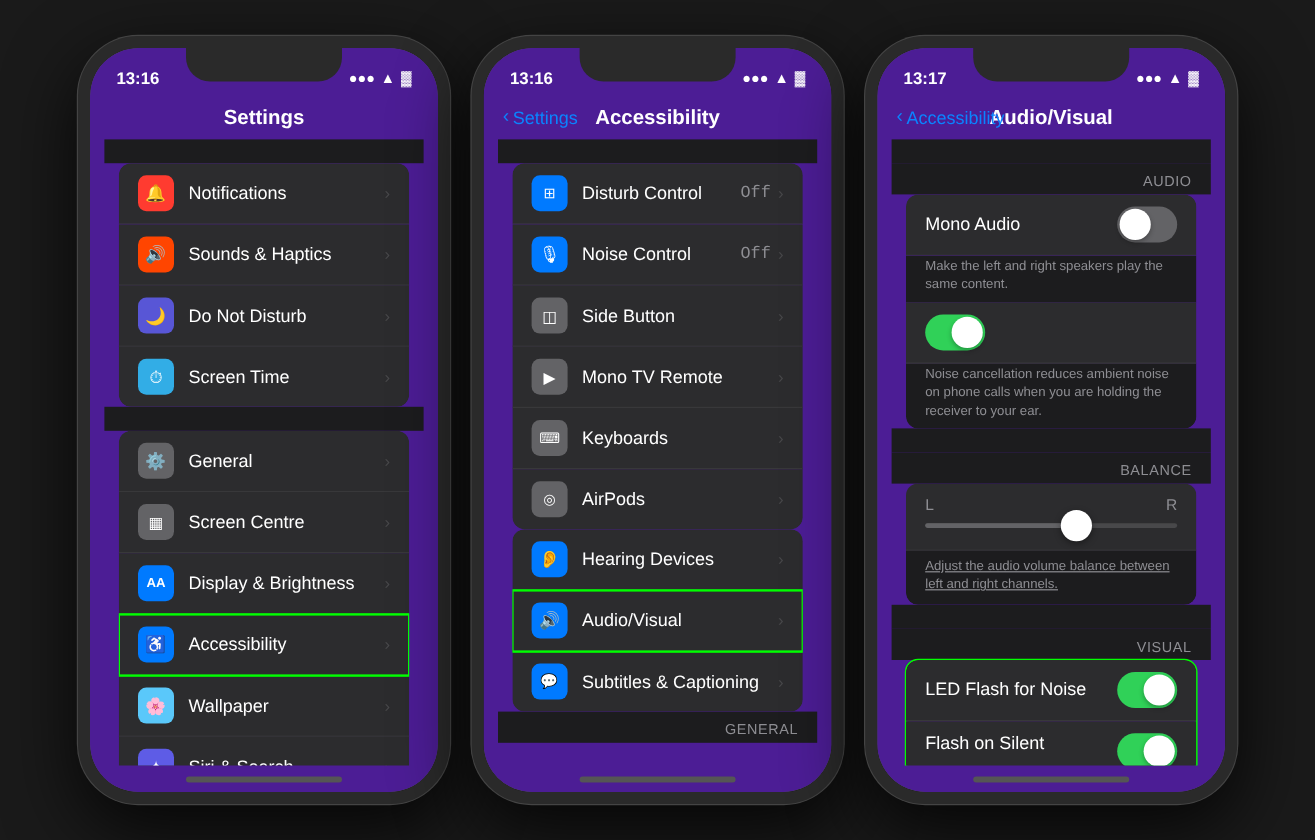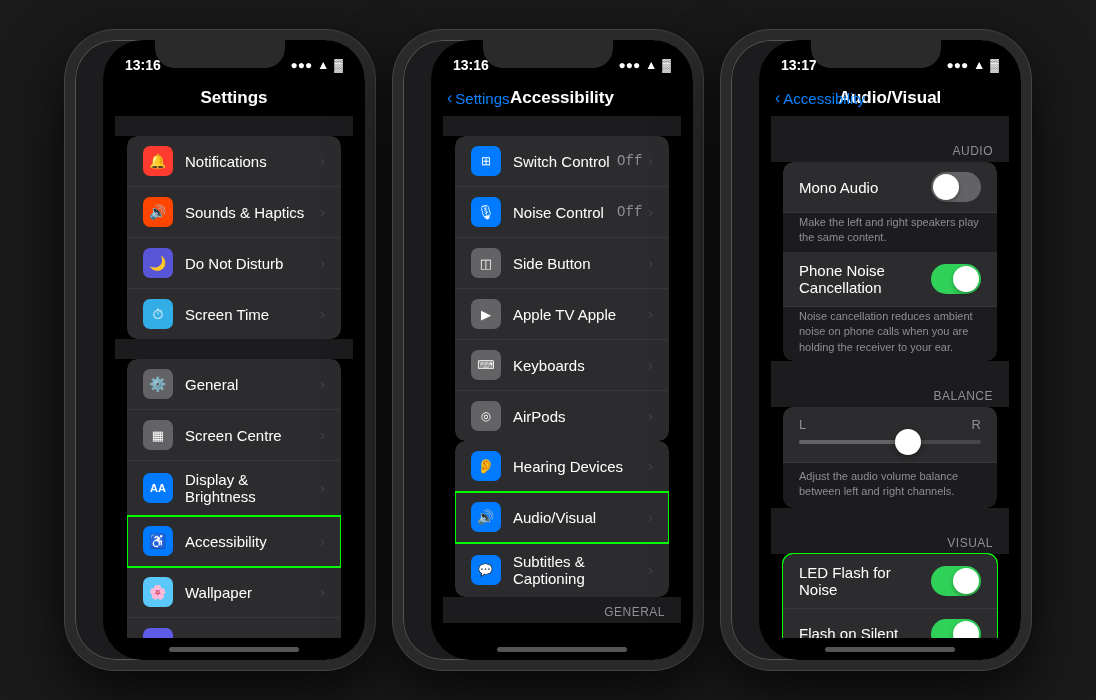--- a/index.html
+++ b/index.html
@@ -29,27 +29,26 @@
       border-radius: 50px;
       border: 10px solid #2a2a2a;
       box-shadow: 0 0 0 1px #444, inset 0 0 0 1px #555, 0 20px 60px rgba(0,0,0,0.8);
       position: relative;
       overflow: hidden;
       display: flex;
       flex-direction: column;
     }
 
     .phone-inner {
-      background: #000000;
+      background: #4c1d95;
       border-radius: 40px;
       overflow: hidden;
       flex: 1;
       display: flex;
       flex-direction: column;
-      margin-left: 28px;
     }
 
     
     .notch {
       position: absolute;
       top: 0;
       left: 50%;
       transform: translateX(-50%);
       width: 130px;
       height: 28px;
@@ -415,21 +414,21 @@
       </div>
 
       <div class="scroll-content">
 
         <div class="section-gap-small"></div>
         <div class="list-section">
           <div class="list-item">
             <div class="icon-wrap ic-blue">
                 <span style="color:white;font-size:12px;">⊞</span>
               </div>
-            <span class="item-text">Switch Control</span>
+            <span class="item-text">Disturb Control</span>
             <span class="item-value">Off</span>
             <span class="chevron-right">›</span>
           </div>
           <div class="list-item">
             <div class="icon-wrap ic-blue">
                 <span style="color:white;font-size:14px;">🎙</span>
               </div>
             <span class="item-text">Noise Control</span>
             <span class="item-value">Off</span>
             <span class="chevron-right">›</span>
@@ -438,21 +437,21 @@
             <div class="icon-wrap ic-gray">
                 <span style="color:white;font-size:13px;">◫</span>
               </div>
             <span class="item-text">Side Button</span>
             <span class="chevron-right">›</span>
           </div>
           <div class="list-item">
             <div class="icon-wrap ic-gray">
                 <span style="color:white;font-size:13px;">▶</span>
               </div>
-            <span class="item-text">Apple TV Apple</span>
+            <span class="item-text">Mono TV Remote</span>
             <span class="chevron-right">›</span>
           </div>
           <div class="list-item">
             <div class="icon-wrap ic-gray">
                 <span style="color:white;font-size:12px;">⌨</span>
               </div>
             <span class="item-text">Keyboards</span>
             <span class="chevron-right">›</span>
           </div>
           <div class="list-item">
@@ -529,21 +528,20 @@
               <span class="item-text">Mono Audio</span>
               <div class="toggle off">
                 <div class="toggle-knob"></div>
               </div>
             </div>
           </div>
           <div style="background:#1c1c1e; padding: 2px 16px 6px; font-size:11px; color:#8e8e93; line-height:1.4;">Make the left and right speakers play the same content.</div>
 
           <div class="list-item" style="flex-direction: column; align-items: flex-start; padding: 0;">
             <div style="display:flex; align-items:center; width:100%; padding: 10px 16px;">
-              <span class="item-text">Phone Noise Cancellation</span>
               <div class="toggle on">
                 <div class="toggle-knob"></div>
               </div>
             </div>
           </div>
           <div style="background:#1c1c1e; padding: 2px 16px 6px; font-size:11px; color:#8e8e93; line-height:1.4; border-radius: 0 0 10px 10px;">Noise cancellation reduces ambient noise on phone calls when you are holding the receiver to your ear.</div>
         </div>
 
         <div class="section-gap-small"></div>
         <div class="section-header">BALANCE</div>
@@ -551,34 +549,34 @@
           <div class="balance-section">
             <div class="slider-labels">
               <span>L</span>
               <span>R</span>
             </div>
             <div class="slider-track">
               <div class="slider-fill" style="width: 60%;"></div>
               <div class="slider-thumb" style="left: calc(60% - 13px);"></div>
             </div>
           </div>
-          <div style="background:#1c1c1e; padding: 6px 16px 8px; font-size:11px; color:#8e8e93; line-height:1.4; border-radius: 0 0 10px 10px;">Adjust the audio volume balance between left and right channels.</div>
+          <div style="background:#1c1c1e; padding: 6px 16px 8px; font-size:11px; color:#8e8e93; line-height:1.4; border-radius: 0 0 10px 10px; text-decoration: underline;">Adjust the audio volume balance between left and right channels.</div>
         </div>
 
         <div class="section-gap-small"></div>
         <div class="section-header">VISUAL</div>
         <div class="list-section visual-section-outline">
           <div class="list-item">
             <span class="item-text">LED Flash for Noise</span>
             <div class="toggle on">
               <div class="toggle-knob"></div>
             </div>
           </div>
           <div class="list-item" style="flex-direction: column; align-items: flex-start; padding: 0; border-radius: 0 0 10px 10px;">
-            <div style="display:flex; align-items:center; width:100%; padding: 10px 16px;">
+            <div style="display:flex; align-items:flex-start; width:100%; padding: 10px 16px;">
               <span class="item-text">Flash on Silent</span>
               <div class="toggle on">
                 <div class="toggle-knob"></div>
               </div>
             </div>
           </div>
 
         </div>
 
       </div>

